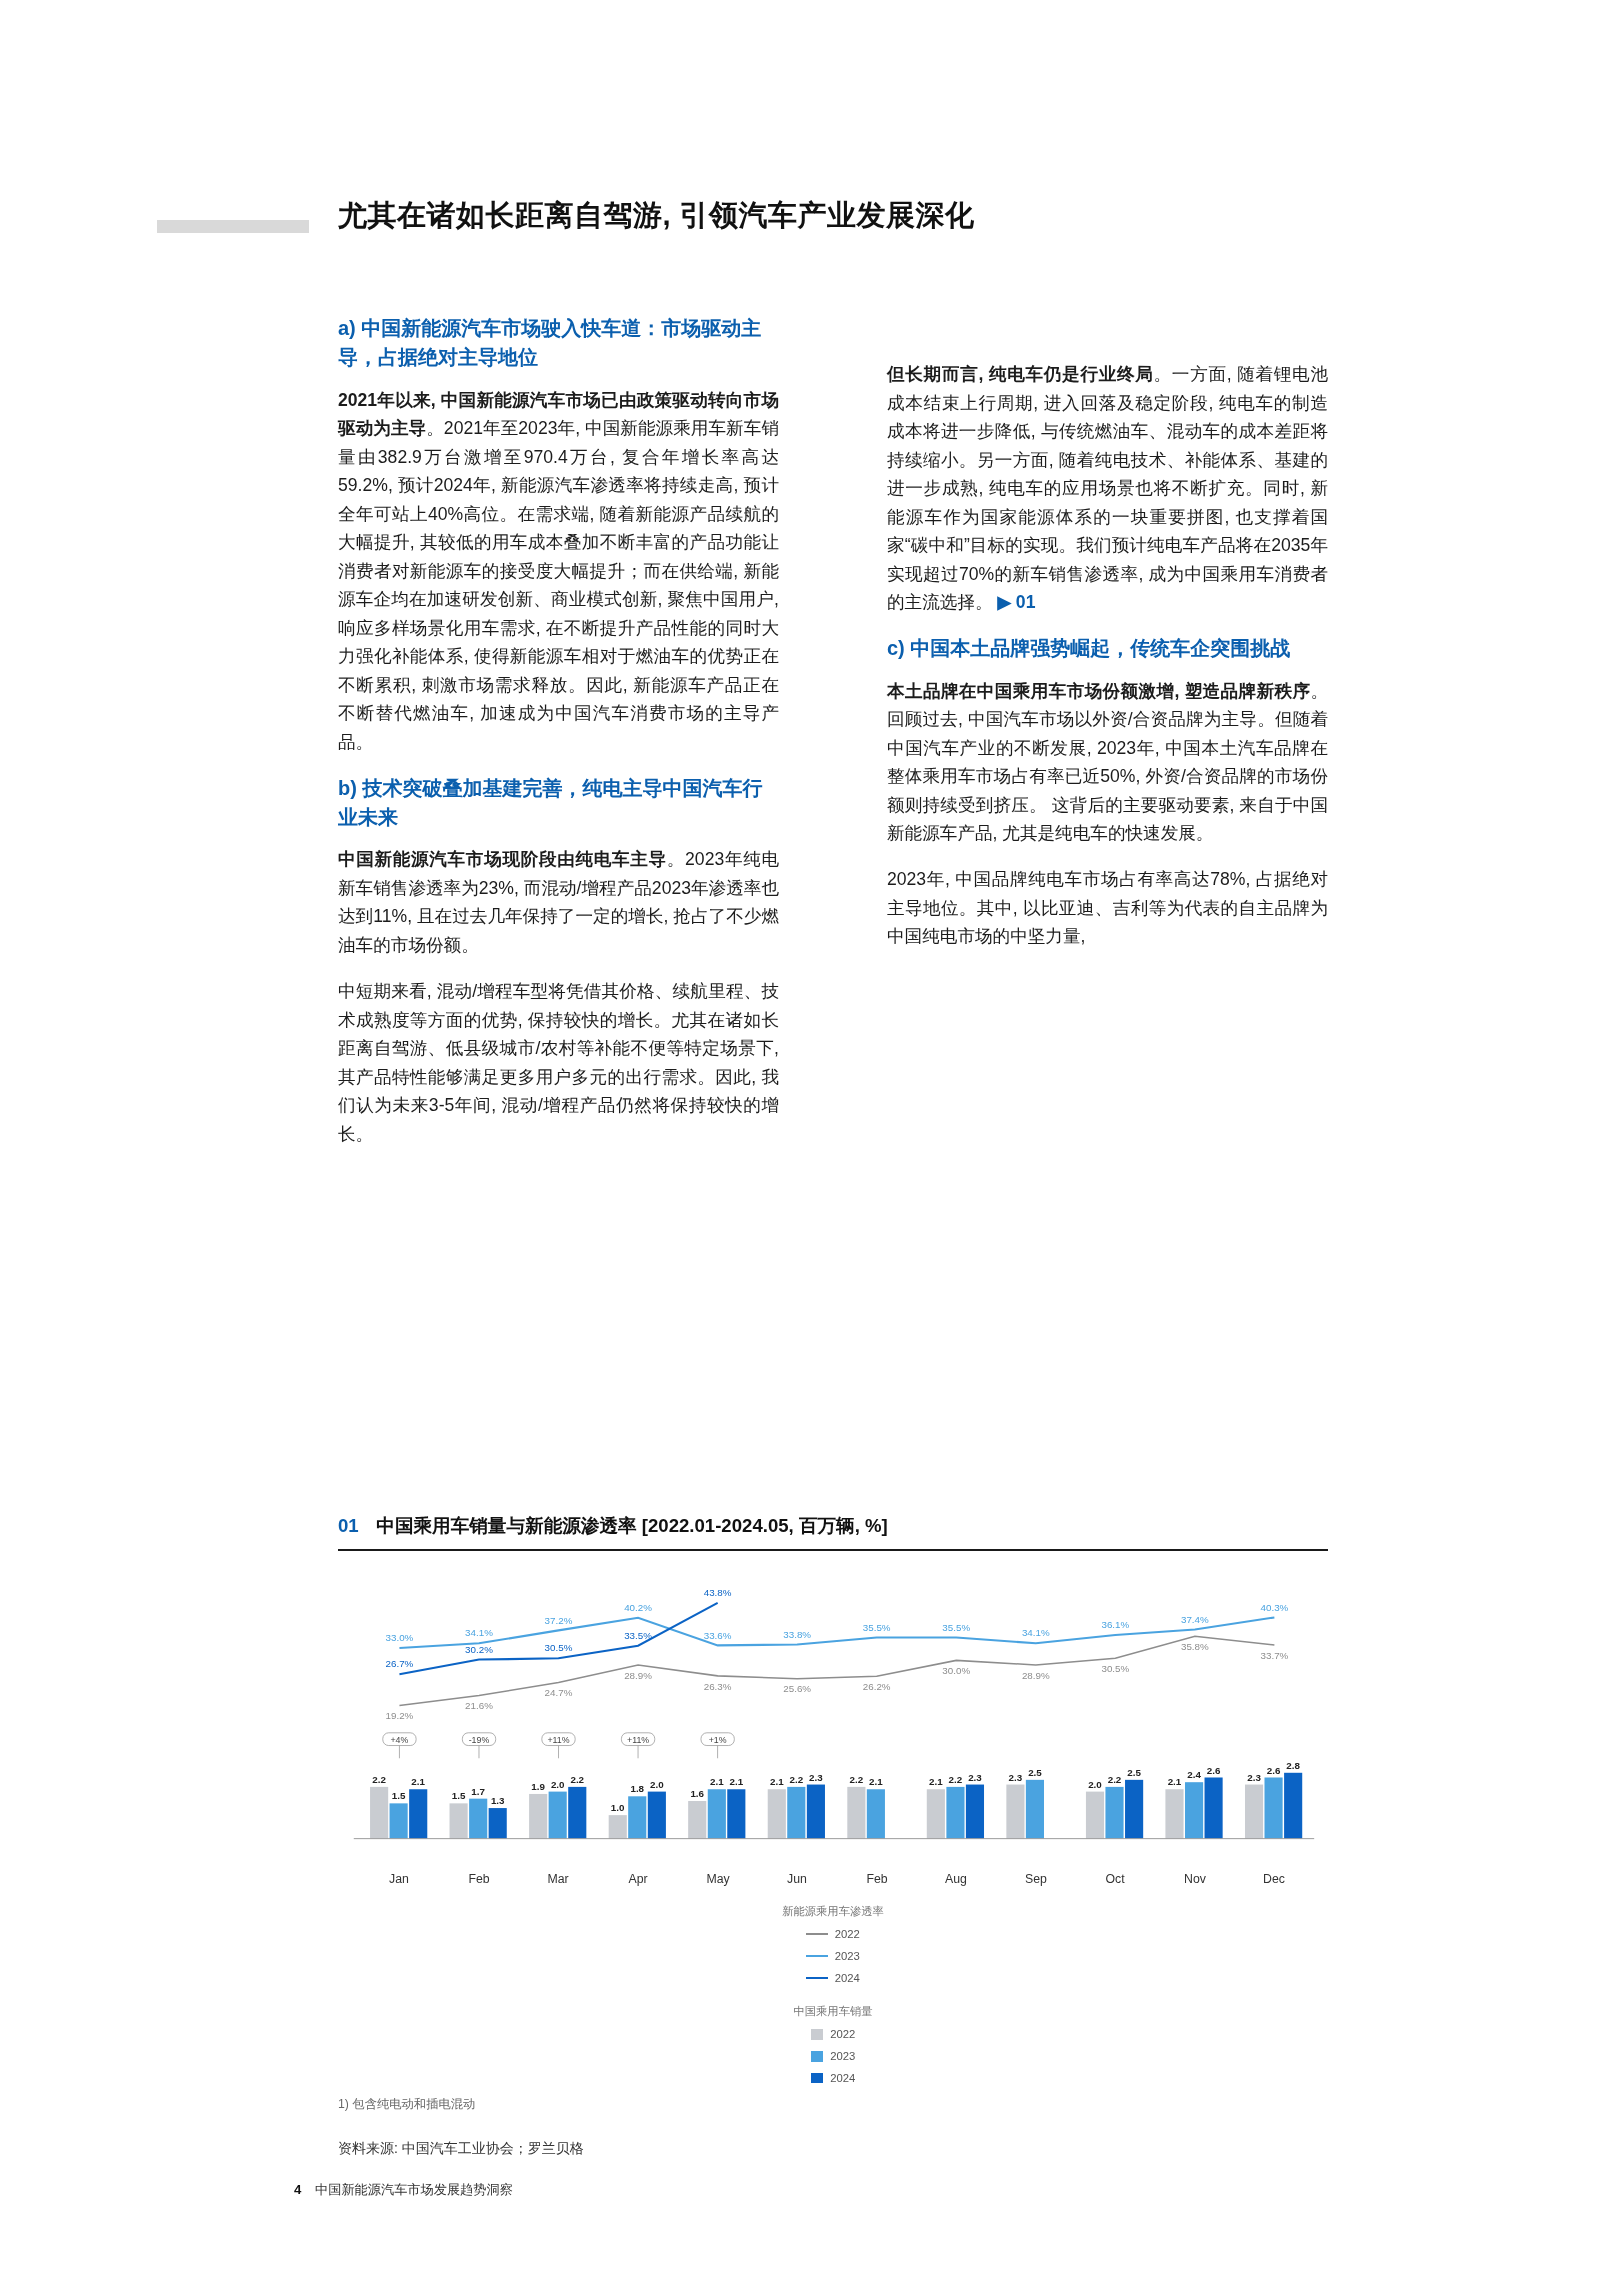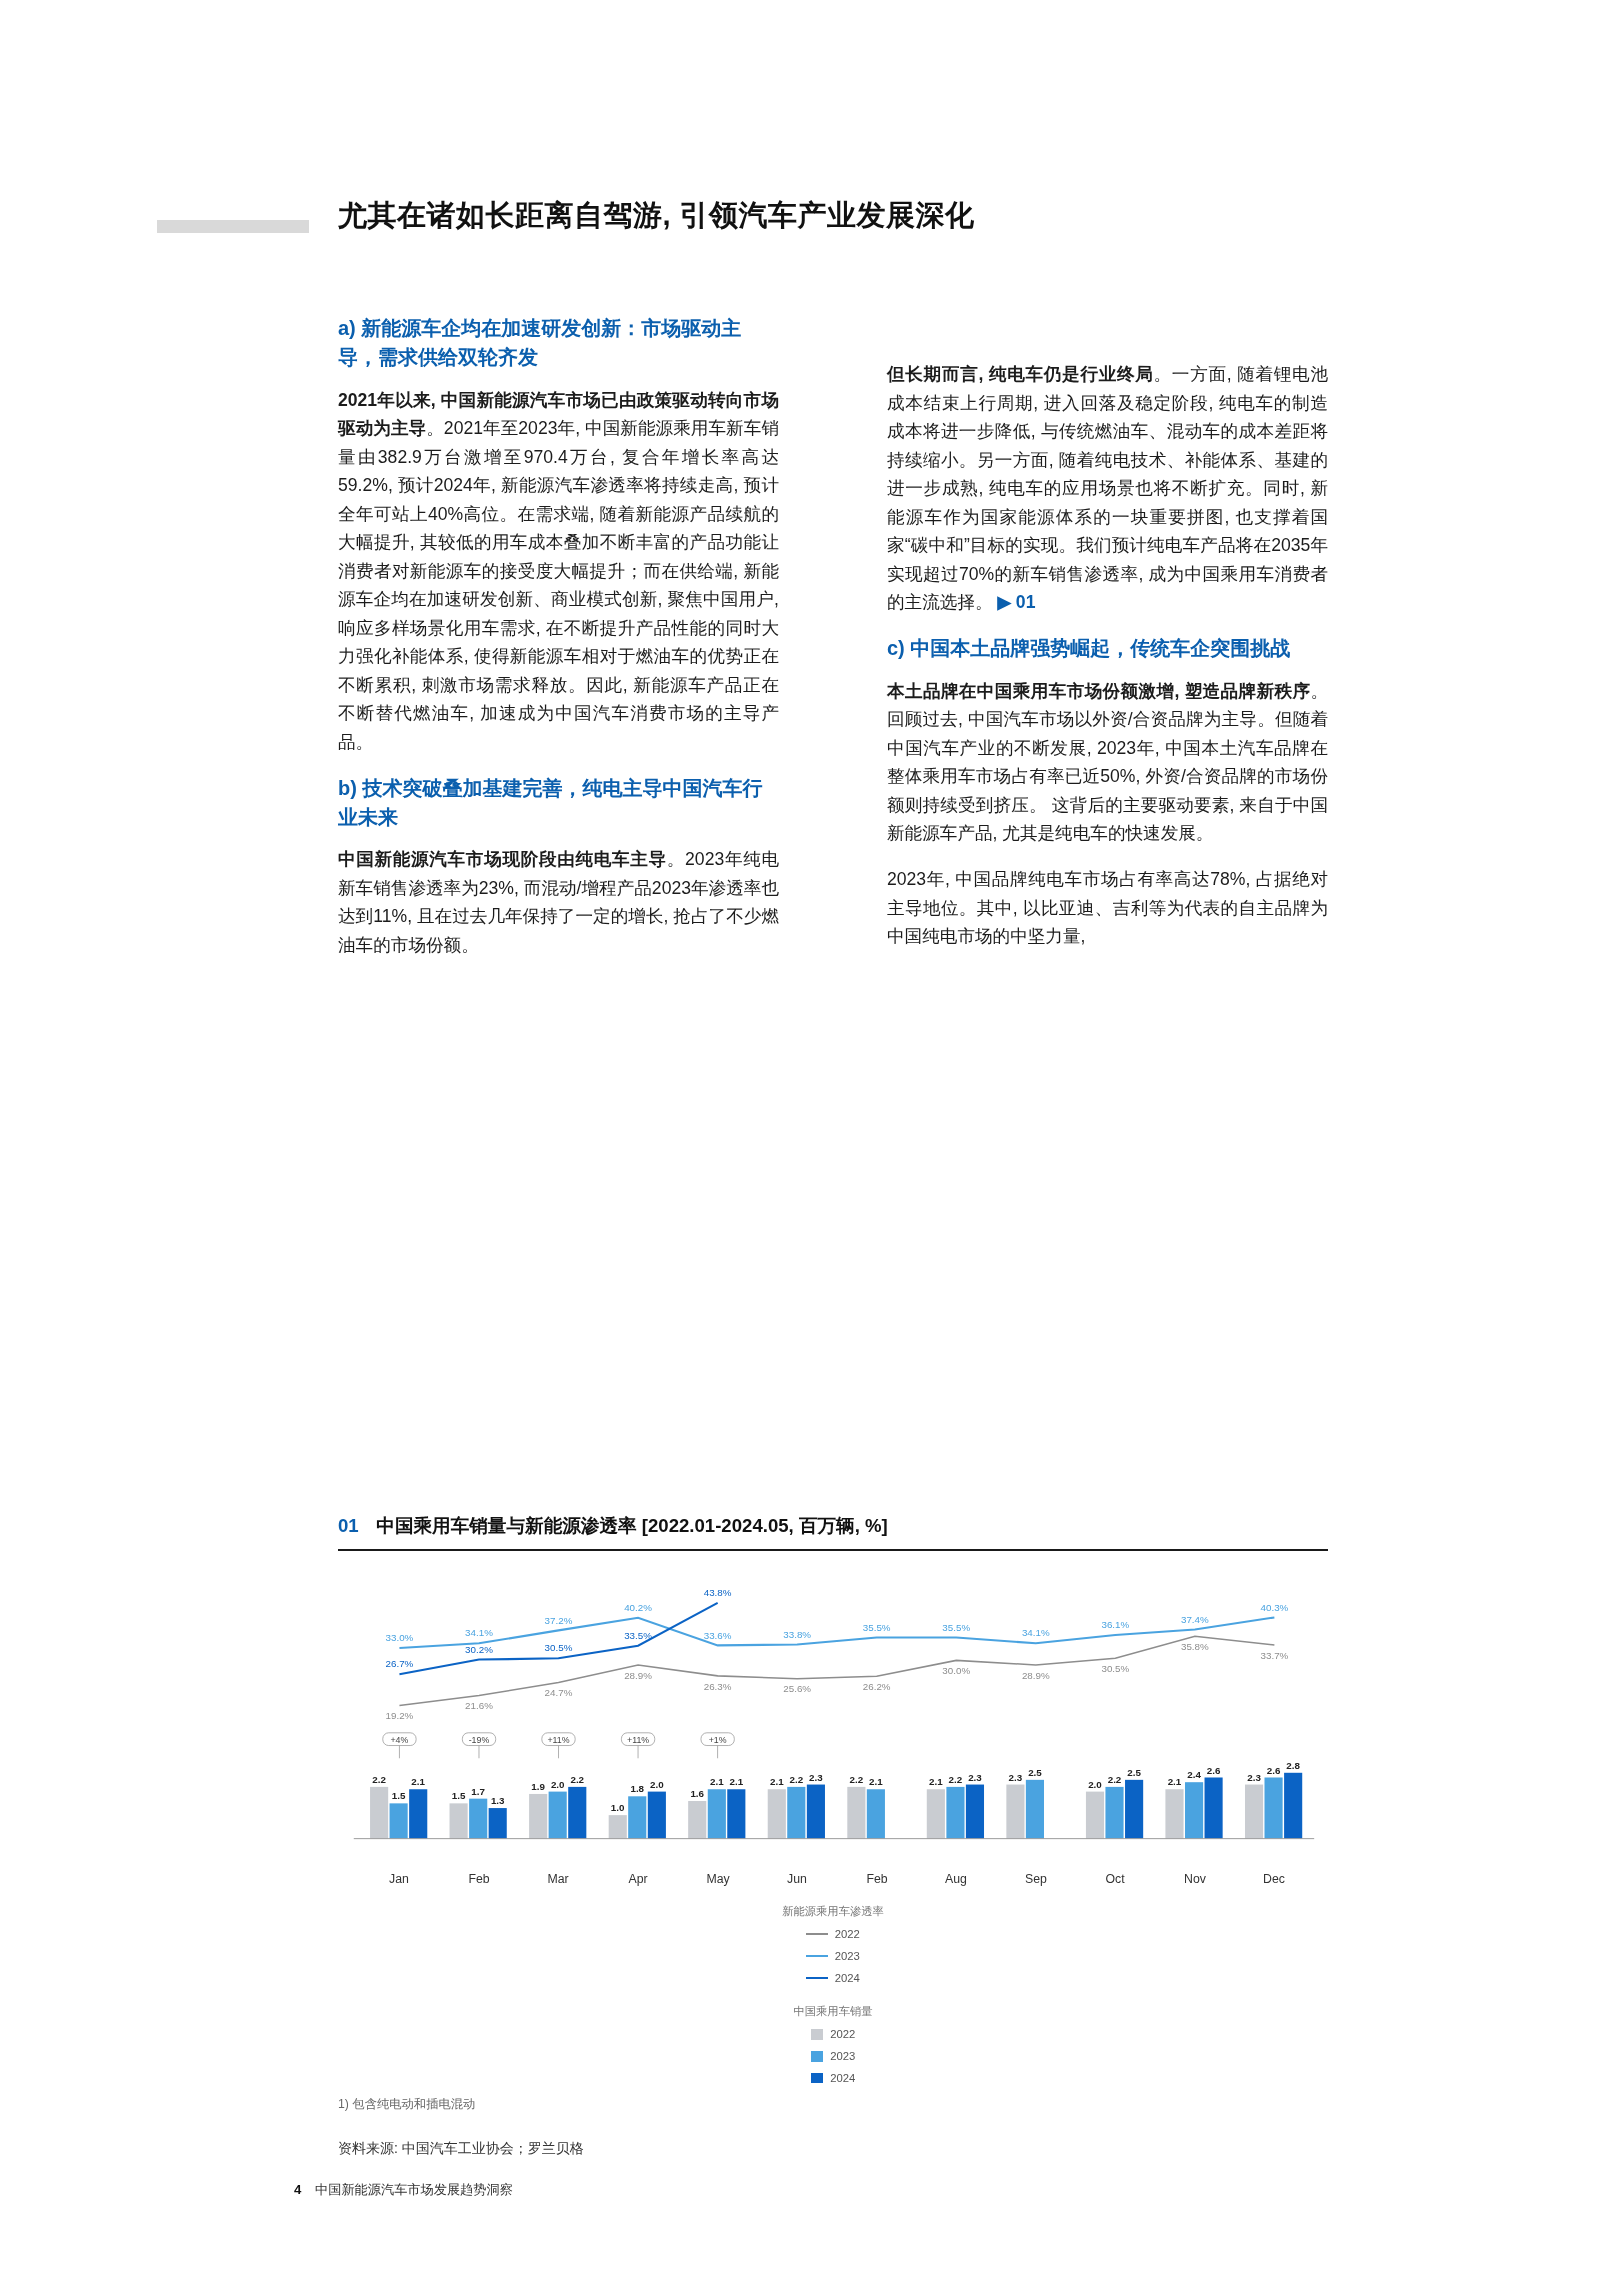--- a/index.html
+++ b/index.html
@@ -96,25 +96,26 @@
 <body>
 
 <div class="page">
 
   <div class="header">
     <div class="header-rule"></div>
     <div class="header-title">尤其在诸如长距离自驾游, 引领汽车产业发展深化</div>
   </div>
 
   <div class="col col-left">
-    <h3 class="sec">a) 新能源车企均在加速研发创新：市场驱动主导，需求供给双轮齐发</h3>
+    <h3 class="sec">a) 中国新能源汽车市场驶入快车道：市场驱动主导，占据绝对主导地位</h3>
     <p class="body"><b>2021年以来, 中国新能源汽车市场已由政策驱动转向市场驱动为主导</b><span>。2021年至2023年, 中国新能源乘用车新车销量由382.9万台激增至970.4万台, 复合年增长率高达59.2%, 预计2024年, 新能源汽车渗透率将持续走高, 预计全年可站上40%高位。在需求端, 随着新能源产品续航的大幅提升, 其较低的用车成本叠加不断丰富的产品功能让消费者对新能源车的接受度大幅提升；而在供给端, 新能源车企均在加速研发创新、商业模式创新, 聚焦中国用户, 响应多样场景化用车需求, 在不断提升产品性能的同时大力强化补能体系, 使得新能源车相对于燃油车的优势正在不断累积, 刺激市场需求释放。因此, 新能源车产品正在不断替代燃油车, 加速成为中国汽车消费市场的主导产品。</span></p>
 
     <h3 class="sec gap-top">b) 技术突破叠加基建完善，纯电主导中国汽车行业未来</h3>
     <p class="body"><b>中国新能源汽车市场现阶段由纯电车主导</b><span>。2023年纯电新车销售渗透率为23%, 而混动/增程产品2023年渗透率也达到11%, 且在过去几年保持了一定的增长, 抢占了不少燃油车的市场份额。</span></p>
+    <p class="body">中短期来看, 混动/增程车型将凭借其价格、续航里程、技术成熟度等方面的优势, 保持较快的增长。尤其在诸如长距离自驾游、低县级城市/农村等补能不便等特定场景下, 其产品特性能够满足更多用户多元的出行需求。因此, 我们认为未来3-5年间, 混动/增程产品仍然将保持较快的增长。</p>
   </div>
 
   <div class="col col-right">
     <p class="body"><span style="visibility:hidden">.</span></p>
     <p class="body"><b>但长期而言, 纯电车仍是行业终局</b><span>。一方面, 随着锂电池成本结束上行周期, 进入回落及稳定阶段, 纯电车的制造成本将进一步降低, 与传统燃油车、混动车的成本差距将持续缩小。另一方面, 随着纯电技术、补能体系、基建的进一步成熟, 纯电车的应用场景也将不断扩充。同时, 新能源车作为国家能源体系的一块重要拼图, 也支撑着国家“碳中和”目标的实现。我们预计纯电车产品将在2035年实现超过70%的新车销售渗透率, 成为中国乘用车消费者的主流选择。</span> <span class="arrow-ref">▶ 01</span></p>
 
     <h3 class="sec gap-top">c) 中国本土品牌强势崛起，传统车企突围挑战</h3>
     <p class="body"><b>本土品牌在中国乘用车市场份额激增, 塑造品牌新秩序</b><span>。回顾过去, 中国汽车市场以外资/合资品牌为主导。但随着中国汽车产业的不断发展, 2023年, 中国本土汽车品牌在整体乘用车市场占有率已近50%, 外资/合资品牌的市场份额则持续受到挤压。  这背后的主要驱动要素, 来自于中国新能源车产品, 尤其是纯电车的快速发展。</span></p>
     <p class="body">2023年, 中国品牌纯电车市场占有率高达78%, 占据绝对主导地位。其中, 以比亚迪、吉利等为代表的自主品牌为中国纯电市场的中坚力量,</p>
   </div>

